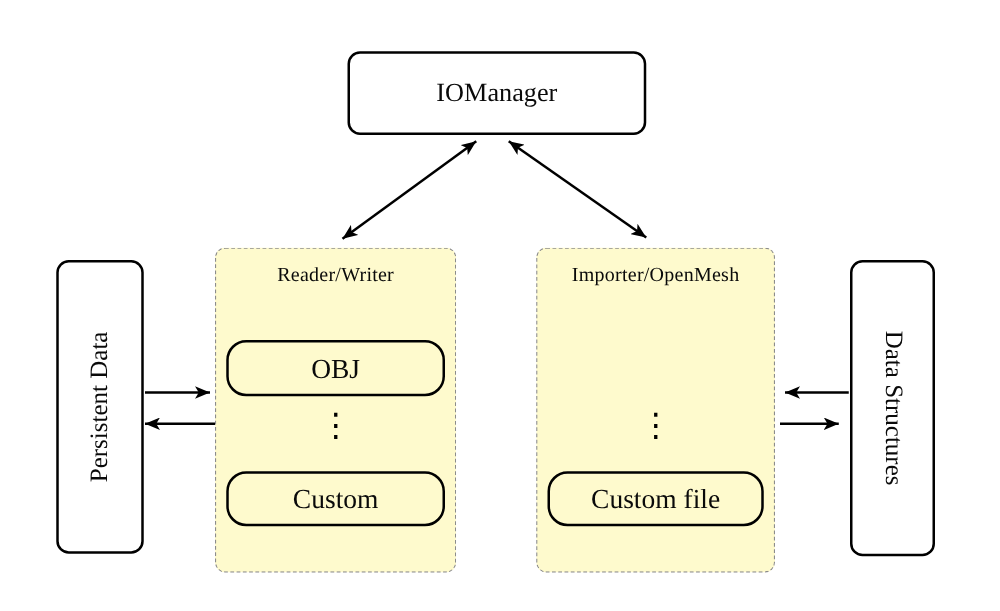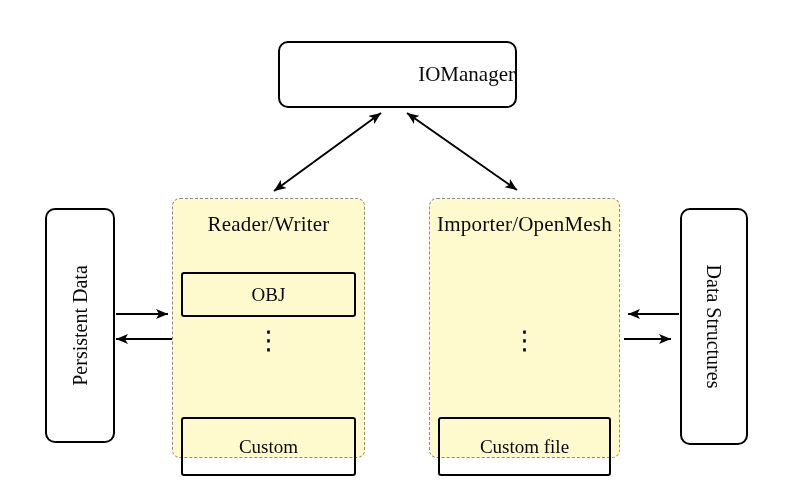--- a/index.html
+++ b/index.html
@@ -20,61 +20,61 @@
   .node {
     position: absolute;
     box-sizing: border-box;
     background: var(--color-node_fill, #ffffff);
     border: 2.5px solid var(--color-stroke, #000000);
     border-radius: 10px;
     display: flex;
     align-items: center;
     justify-content: center;
   }
-  #iomanager { left: 278px; top: 41px; width: 239px; height: 67px; font-size: 21px; justify-content: flex-end; }
+  #iomanager { left: 278px; top: 41px; width: 239px; height: 67px; font-size: 21px; }
   #persistent { left: 45px; top: 208px; width: 70px; height: 235px; font-size: 20px; }
   #datastruct { left: 680px; top: 208px; width: 68px; height: 237px; font-size: 20px; }
   .rot-ccw { transform: rotate(-90deg); white-space: nowrap; }
   .rot-cw  { transform: rotate(90deg);  white-space: nowrap; }
 
   
   .panel {
     position: absolute;
     box-sizing: border-box;
     background: var(--color-panel_fill, #FEFACD);
     border: 1.6px dashed var(--color-panel_border, #8C8C8C);
     border-radius: 8px;
   }
   #panel-rw { left: 172px; top: 198px; width: 193px; height: 260px; }
   #panel-ie { left: 429px; top: 198px; width: 191px; height: 260px; }
 
   .panel-title {
     position: absolute;
     top: 13px; left: 0; right: 0;
     text-align: center;
-    font-size: 21px;
+    font-size: 16px;
     letter-spacing: 0.2px;
   }
   .inner {
     position: absolute;
     left: 8px; right: 8px;
     box-sizing: border-box;
     background: transparent;
     border: 2.5px solid var(--color-stroke, #000000);
-    border-radius: 3px;
+    border-radius: 16px;
     display: flex;
     flex-direction: column;
     align-items: center;
     justify-content: center;
-    font-size: 19px;
+    font-size: 22px;
     line-height: 24px;
     text-align: left;
   }
   .inner.top    { top: 73px;  height: 45px; }
-  .inner.bottom { top: 178px; height: 59px; margin-top: 40px; }
+  .inner.bottom { top: 178px; height: 44px; }
   .dots {
     position: absolute;
     top: 127px; left: 0; right: 0;
     text-align: center;
     font-size: 26px;
     line-height: 30px;
     color: var(--color-stroke, #000000);
   }
   svg.arrows {
     position: absolute;

